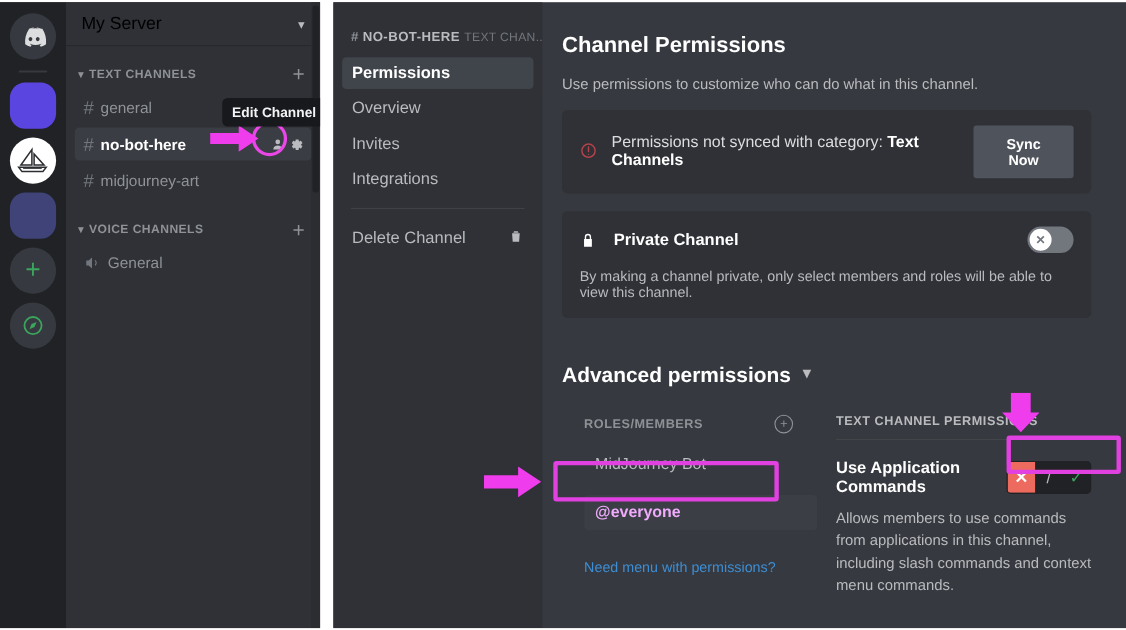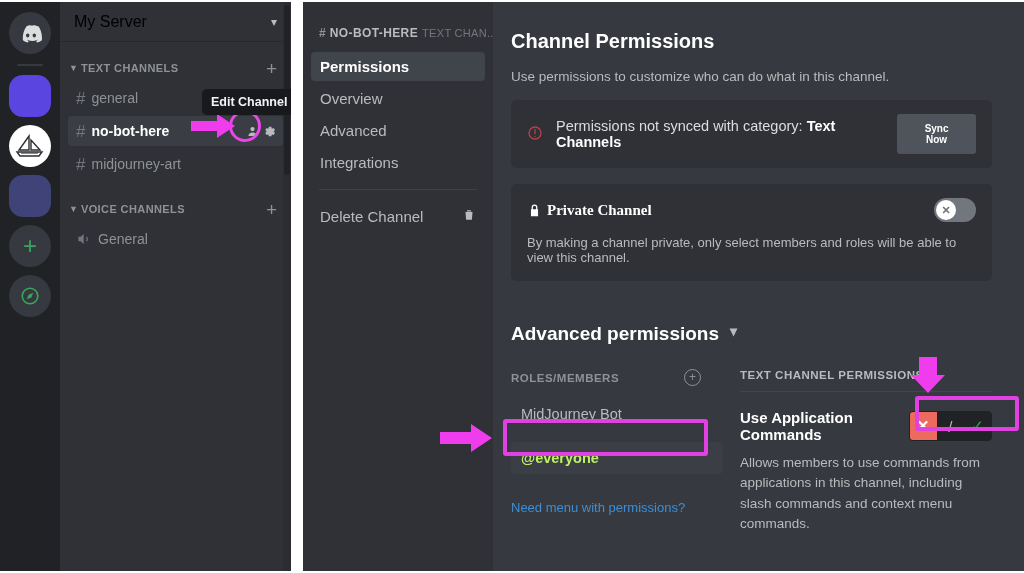--- a/index.html
+++ b/index.html
@@ -150,27 +150,27 @@
   }
   .sync-card {
     display: flex; align-items: center; justify-content: space-between;
     padding: 14px 16px;
   }
   .sync-left { display: flex; align-items: center; gap: 13px; }
   .warn-icon { color: #b3424a; font-size: 13px; font-weight: bold; }
   .sync-text { color: #dcddde; font-size: 14.5px; }
   .sync-text b { color: #ffffff; }
   .sync-btn {
-    background: #4f545c; color: #ffffff; font-size: 10px; font-weight: bold;
+    background: #4f545c; color: #ffffff; font-size: 13px; font-weight: bold;
     border: none; border-radius: 3px; padding: 9px 16px; cursor: pointer;
     font-family: "Liberation Sans", sans-serif;
   }
   .priv-card { padding: 14px 16px 16px; }
   .priv-top { display: flex; align-items: center; justify-content: space-between; }
-  .priv-left { display: flex; align-items: flex-start; gap: 5px; font-family: Liberation Serif, serif; }
+  .priv-left { display: flex; align-items: flex-start; gap: 16px; }
   .lock { color: #ffffff; display: flex; }
   .priv-title { color: #ffffff; font-size: 15px; font-weight: bold; }
   .toggle {
     width: 42px; height: 24px; border-radius: 12px; background: #72767d;
     position: relative; cursor: pointer;
   }
   .toggle-knob {
     position: absolute; left: 2px; top: 2px; width: 20px; height: 20px;
     border-radius: 50%; background: #ffffff;
     display: flex; align-items: center; justify-content: center;
@@ -178,36 +178,36 @@
   }
   .priv-desc { color: #b9bbbe; font-size: 13px; margin-top: 13px; }
 
   .adv-title {
     color: #ffffff; font-size: 19px; font-weight: bold;
     display: flex; align-items: flex-start; gap: 11px;
     margin-top: 42px;
   }
   .adv-caret { color: #b9bbbe; font-size: 14px; }
 
-  .adv-grid { display: flex; margin-top: 24px; }
+  .adv-grid { display: flex; margin-top: 24px; margin-left: 20px; }
   .roles-col { width: 212px; flex: none; }
   .roles-head {
     display: flex; align-items: center; justify-content: space-between;
     padding-right: 22px;
   }
   .roles-label { color: #8e9297; font-size: 11.5px; font-weight: bold; letter-spacing: .5px; }
   .plus-circle {
     width: 17px; height: 17px; border-radius: 50%; border: 1px solid #8e9297;
     color: #8e9297; font-size: 12px; line-height: 14px; text-align: center;
   }
   .role-item {
     margin-top: 12px; padding: 8px 10px; border-radius: 4px;
     color: #b9bbbe; font-size: 14.5px;
   }
-  .role-item.selected { background: #3b3e45; color: #bef264; font-weight: bold; }
+  .role-item.selected { background: #3b3e45; color: #f0abfc; font-weight: bold; }
   .help-link { color: #3d8ed4; font-size: 13px; margin-top: 26px; display: inline-block; cursor: pointer; }
 
   .perms-col { flex: 1; padding-left: 17px; }
   .perms-head { color: #b9bbbe; font-size: 11.5px; font-weight: bold; letter-spacing: .5px; }
   .perms-rule { height: 1px; background: #42454a; margin-top: 10px; }
   .perm-row {
     display: flex; align-items: center; justify-content: space-between;
     margin-top: 17px;
   }
   .perm-name { color: #ffffff; font-size: 15px; font-weight: bold; }
@@ -337,21 +337,21 @@
   <div class="panel-two">
 
     <div class="settings-nav">
       <div class="nav-head">
         <span class="nav-hash">#</span>
         <span class="nav-chname">NO-BOT-HERE</span>
         <span class="nav-chsuffix">TEXT CHAN...</span>
       </div>
       <div class="nav-item active">Permissions</div>
       <div class="nav-item">Overview</div>
-      <div class="nav-item">Advanced</div>
+      <div class="nav-item">Invites</div>
       <div class="nav-item">Integrations</div>
       <div class="nav-divider"></div>
       <div class="nav-delete">
         <span>Delete Channel</span>
         <span class="trash">
           <svg width="14" height="14" viewBox="0 0 24 24" fill="#b9bbbe" aria-hidden="true">
             <path d="M6 7h12l-1 13H7L6 7zm3-3h6l1 2H8l1-2z"></path>
           </svg>
         </span>
       </div>

